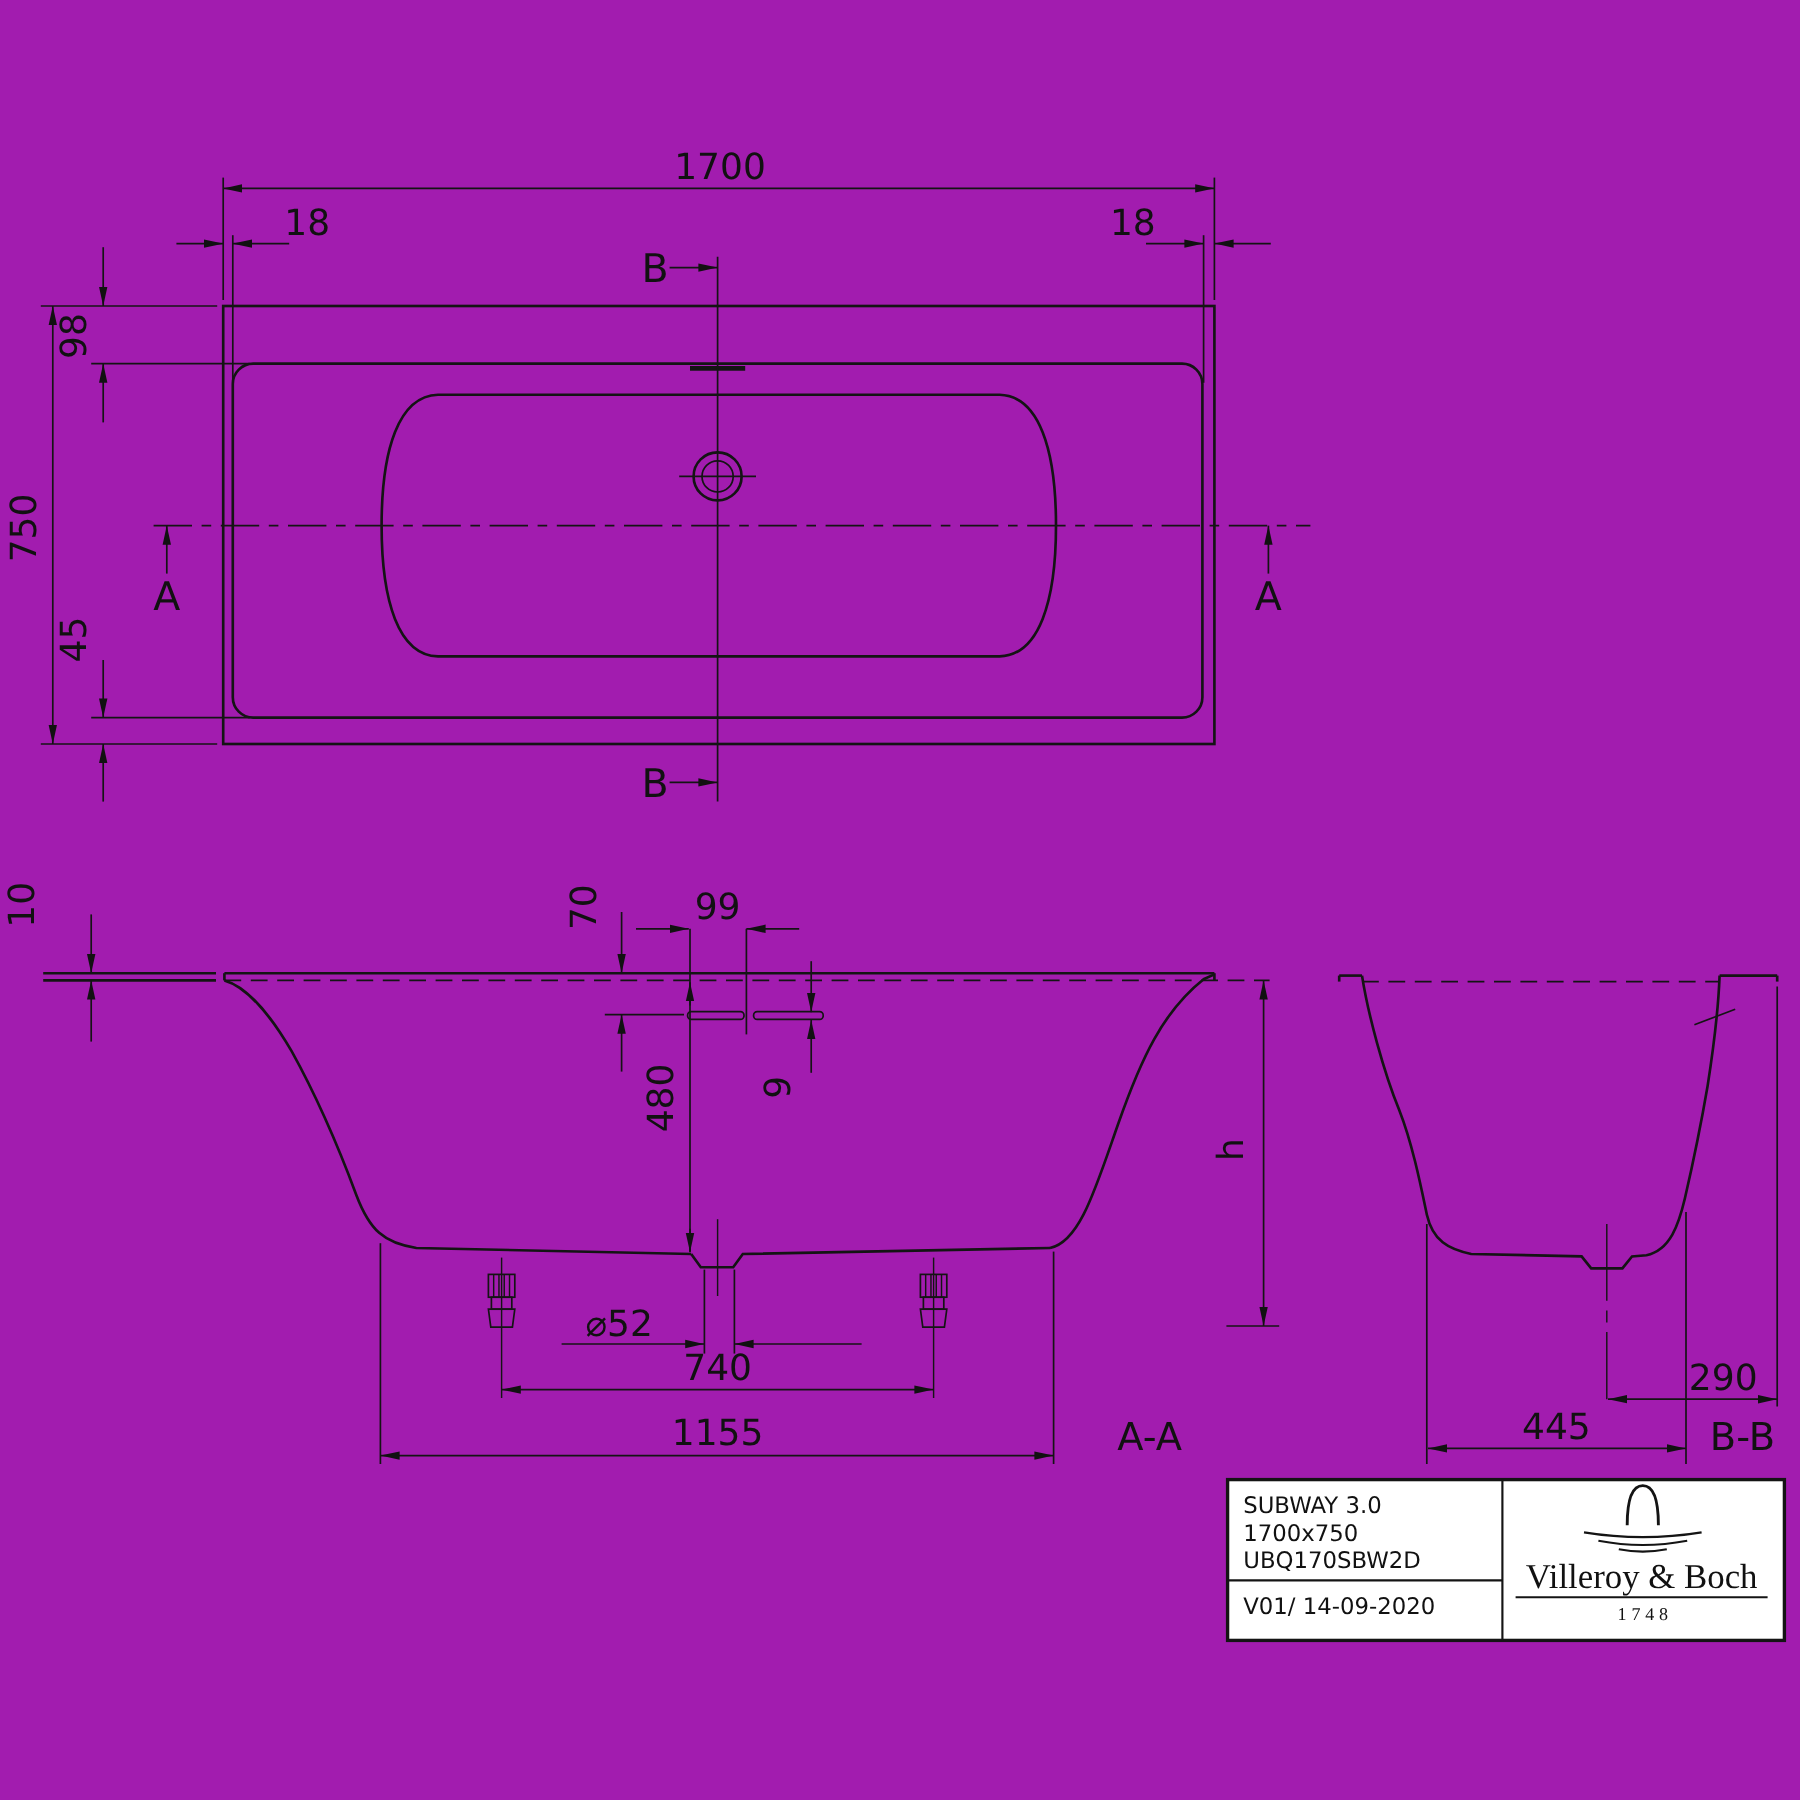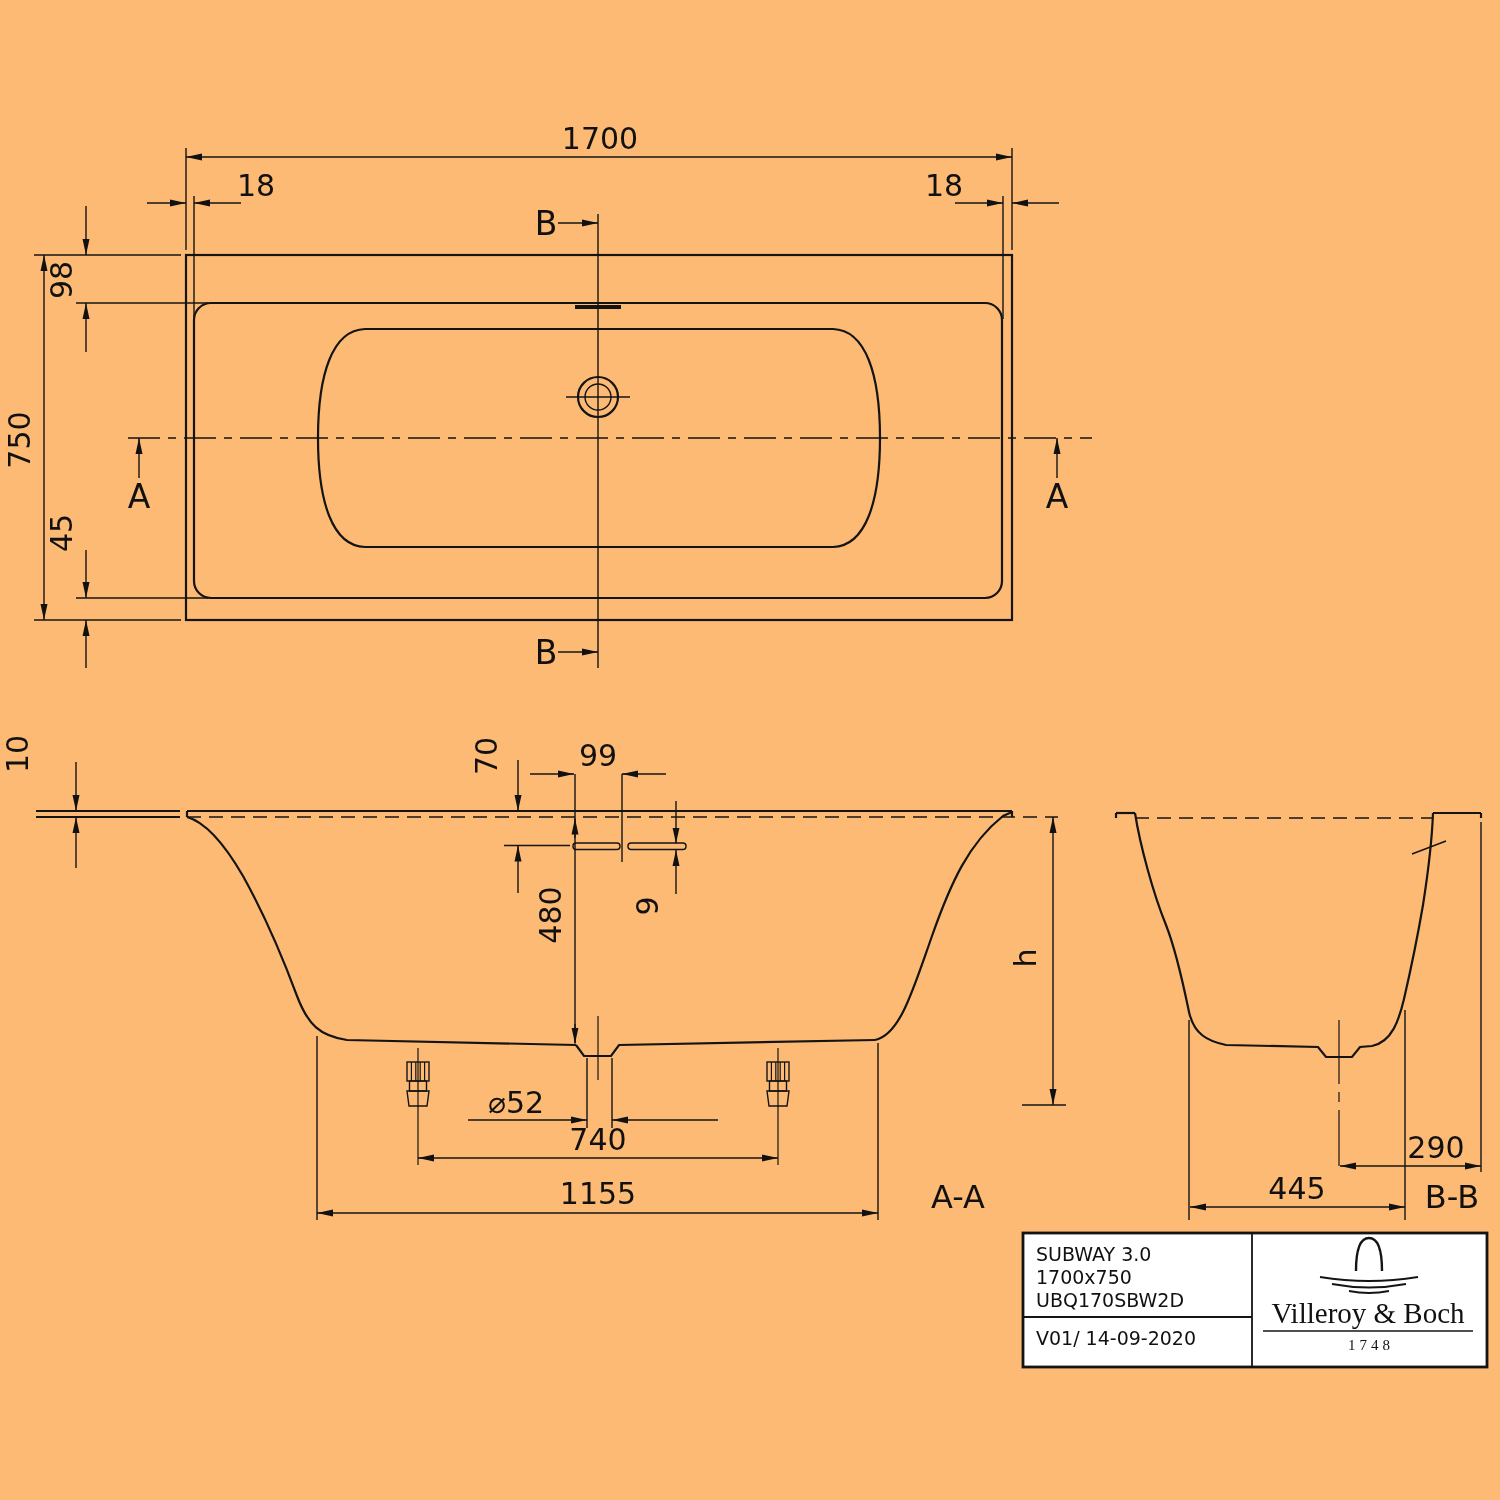--- a/index.html
+++ b/index.html
@@ -1,16 +1,16 @@
 <!DOCTYPE html>
 <html><head>
 <meta charset="utf-8">
 <style>
   html,body{margin:0;padding:0;background:#ffffff;}
-  .sheet{width:1500px;height:1500px;background:#fdba74;position:relative;font-family:"DejaVu Sans","Liberation Sans",sans-serif;}
+  .sheet{width:1500px;height:1500px;background:#a21caf;position:relative;font-family:"DejaVu Sans","Liberation Sans",sans-serif;}
   svg{display:block;}
   .geo{stroke:#141414;stroke-width:2.2;fill:none;}
   .thin{stroke:#141414;stroke-width:1.4;fill:none;}
   .hair{stroke:#141414;stroke-width:1.2;fill:none;}
   .dash{stroke:#141414;stroke-width:1.5;fill:none;stroke-dasharray:14 8;}
   .cline{stroke:#141414;stroke-width:1.5;fill:none;stroke-dasharray:32 8 8 8;}
   .dimtxt{font-size:30px;fill:#111;}
   .marktxt{font-size:33px;fill:#111;}
   .sectxt{font-size:32px;fill:#111;}
   .mid{text-anchor:middle;}

